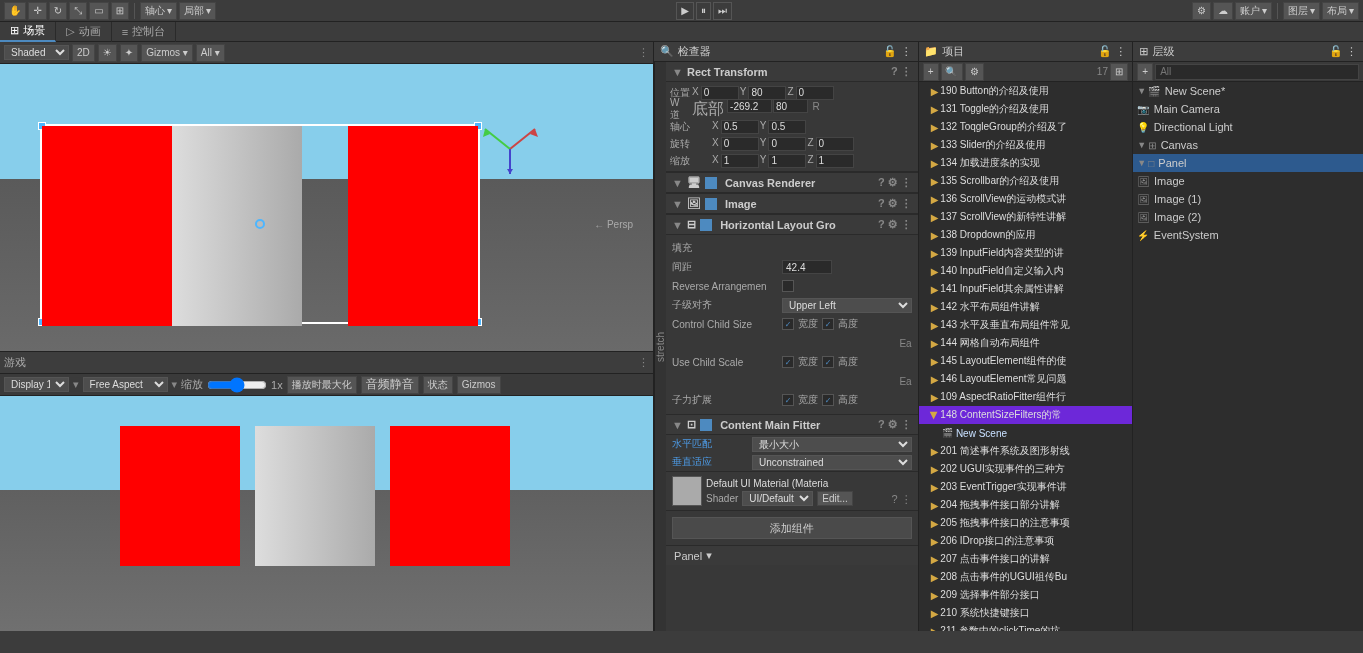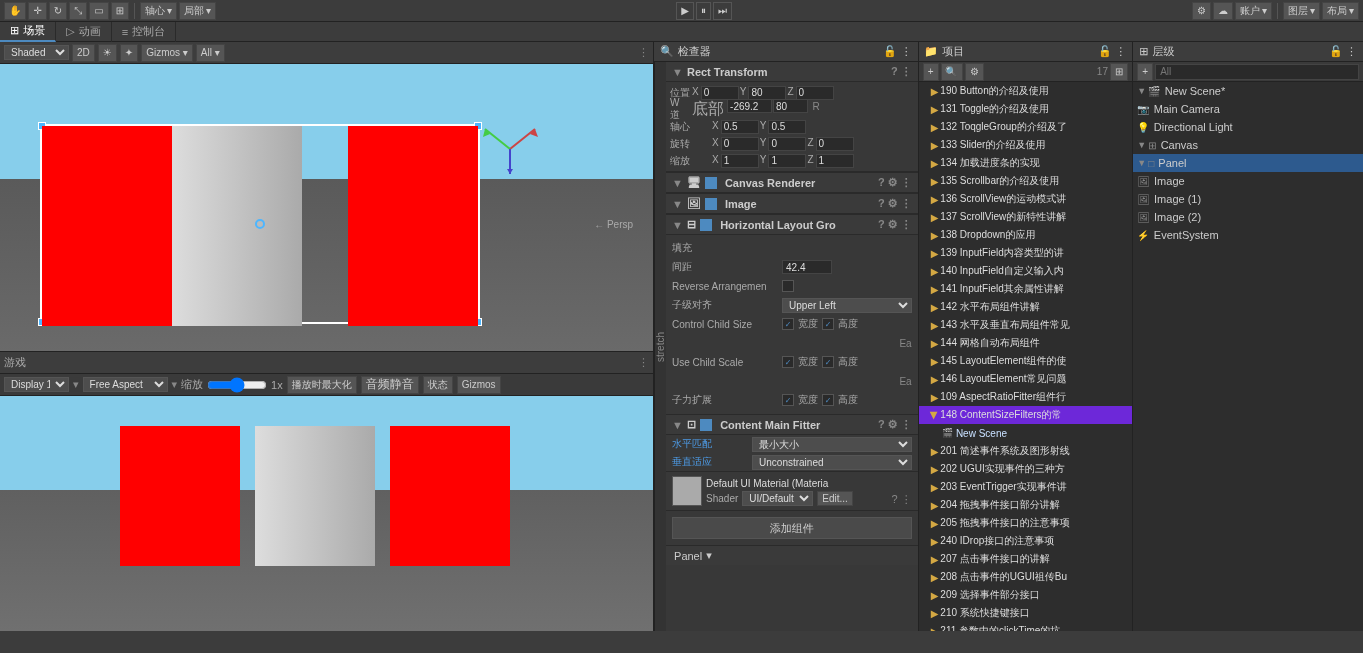--- a/index.html
+++ b/index.html
@@ -939,21 +939,21 @@
       <div class="project-item folder indent-1">
         <span class="folder-icon">▶</span>
         <span>204 拖拽事件接口部分讲解</span>
       </div>
       <div class="project-item folder indent-1">
         <span class="folder-icon">▶</span>
         <span>205 拖拽事件接口的注意事项</span>
       </div>
       <div class="project-item folder indent-1">
         <span class="folder-icon">▶</span>
-        <span>240 IDrop接口的注意事项</span>
+        <span>206 IDrop接口的注意事项</span>
       </div>
       <div class="project-item folder indent-1">
         <span class="folder-icon">▶</span>
         <span>207 点击事件接口的讲解</span>
       </div>
       <div class="project-item folder indent-1">
         <span class="folder-icon">▶</span>
         <span>208 点击事件的UGUI祖传Bu</span>
       </div>
       <div class="project-item folder indent-1">

